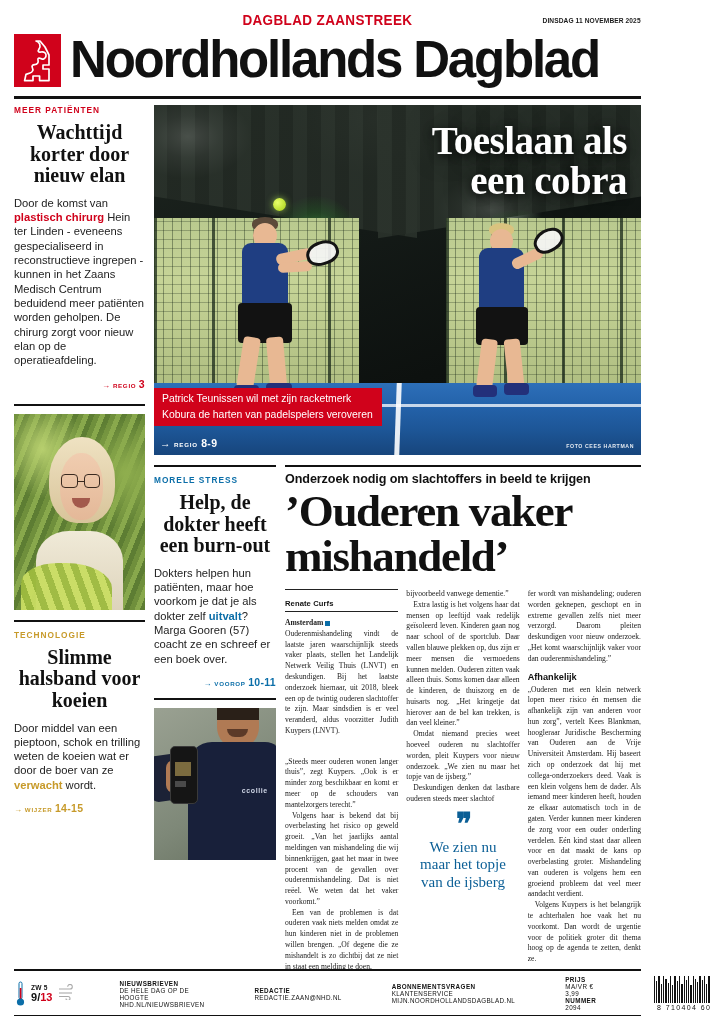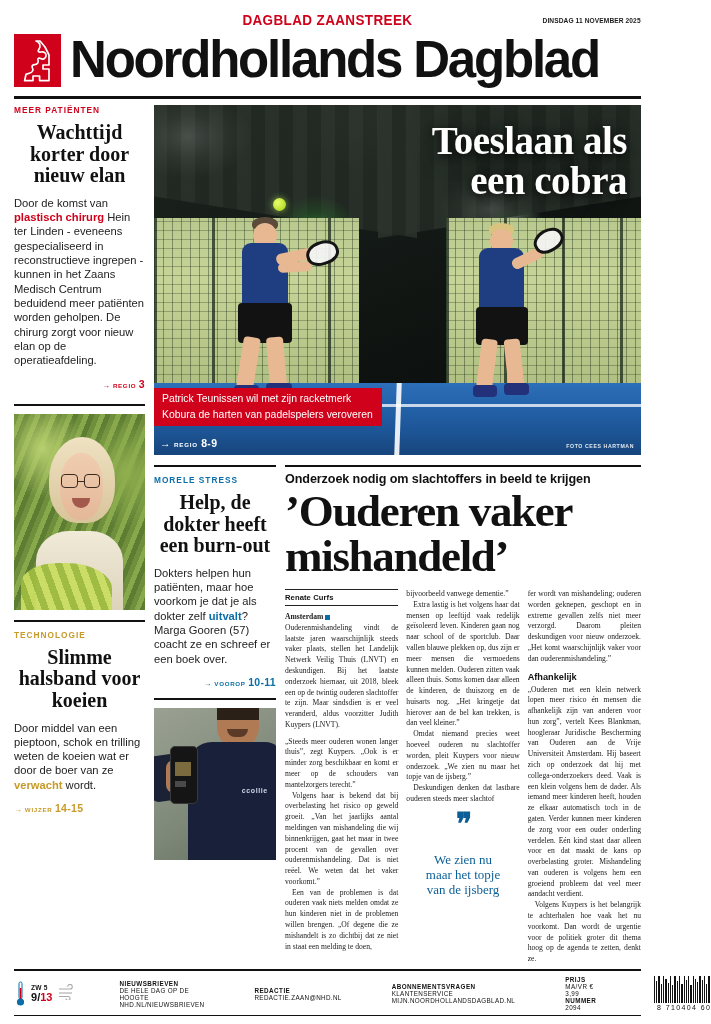--- a/index.html
+++ b/index.html
@@ -163,40 +163,40 @@
     font-family:"Liberation Serif", serif; font-weight:bold; color:#111;
     font-size:45px; line-height:.99; letter-spacing:-1.3px; margin-bottom:11px;
   }
 
   
   .art-cols { display:flex; gap:8px; }
   .art-col { flex:1 1 0; position:relative; }
   .byline {
     font-size:7.6px; font-weight:bold; color:#111; letter-spacing:.1px;
     border-top:1px solid #222; border-bottom:1px solid #222;
-    padding:3px 0 3px 0; margin-bottom:6px;
+    padding:9px 0 3px 0; margin-bottom:6px;
   }
   .art-p {
     font-family:"Liberation Serif", serif; font-size:7.6px; line-height:1.42;
     color:#1a1a1a; text-align:justify; margin-bottom:0;
   }
   .art-p + .art-p { text-indent:7px; }
-  .art-p.gap { margin-top:6px; text-indent:0; }
+  .art-p.gap { margin-top:20px; text-indent:0; }
   .art-p b { font-weight:bold; }
   .sq { display:inline-block; width:5px; height:5px; background:#0b6ea8; margin:0 3px 0 2px; vertical-align:middle; }
   .subhead {
     font-family:"Liberation Sans", sans-serif; font-weight:bold; font-size:9.2px;
     color:#111; margin:7px 0 3px 0;
   }
   .pullquote {
     margin:8px 0 4px 0; text-align:center; color:#0b5f96;
     font-family:"Liberation Serif", serif;
   }
   .pq-mark { font-size:30px; line-height:.7; font-weight:bold; letter-spacing:-2px; }
-  .pq-text { font-size:13px; line-height:1.16; margin-top:18px; }
+  .pq-text { font-size:15px; line-height:1.16; margin-top:5px; }
 
   
   .footer { position:absolute; left:14px; right:14px; bottom:8px; }
   .f-rule { height:1.5px; background:#111; }
   .f-inner { display:flex; align-items:center; height:46px; gap:14px; }
   .f-cell { padding:0 11px; height:30px; display:flex; flex-direction:column; justify-content:center; }
   .f-sep { width:1px; height:30px; background:#b5b5b5; }
   .f-label { font-size:6.3px; font-weight:bold; letter-spacing:.45px; color:#111; text-transform:uppercase; }
   .f-line { font-size:6.3px; letter-spacing:.35px; color:#111; text-transform:uppercase; }
   .weather { display:flex; align-items:center; gap:6px; padding-right:4px; padding-left:2px; }

